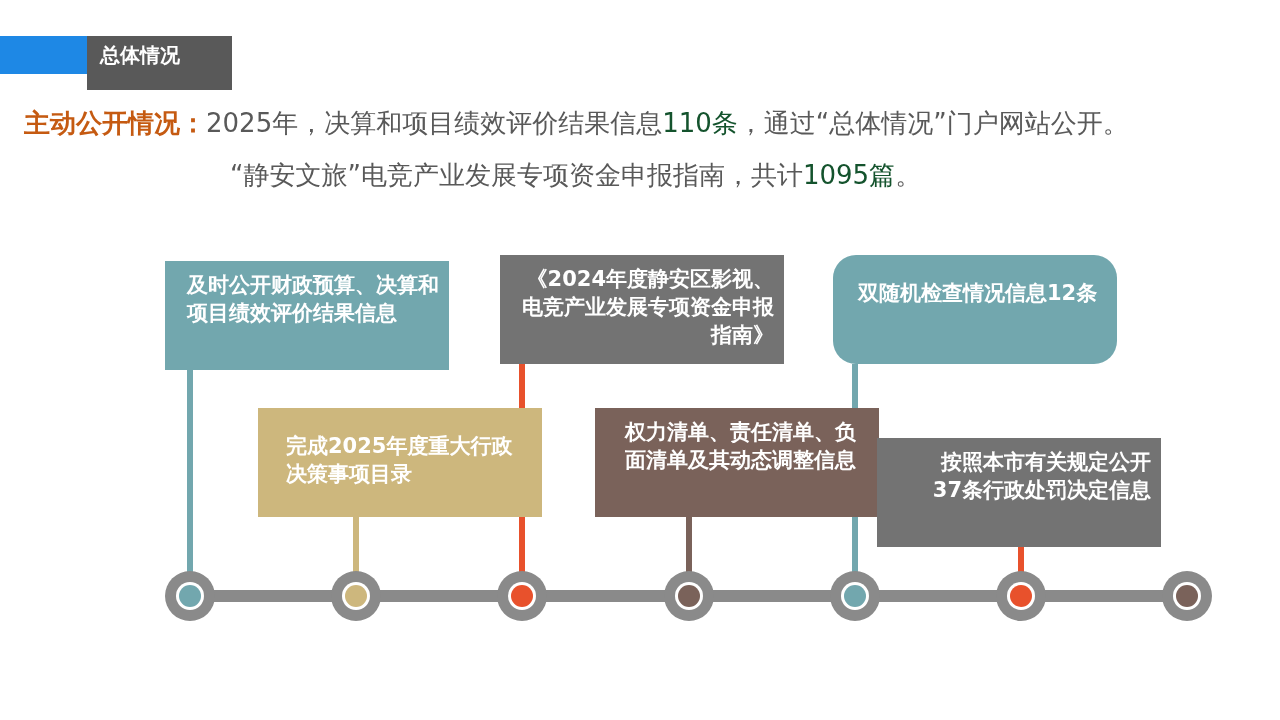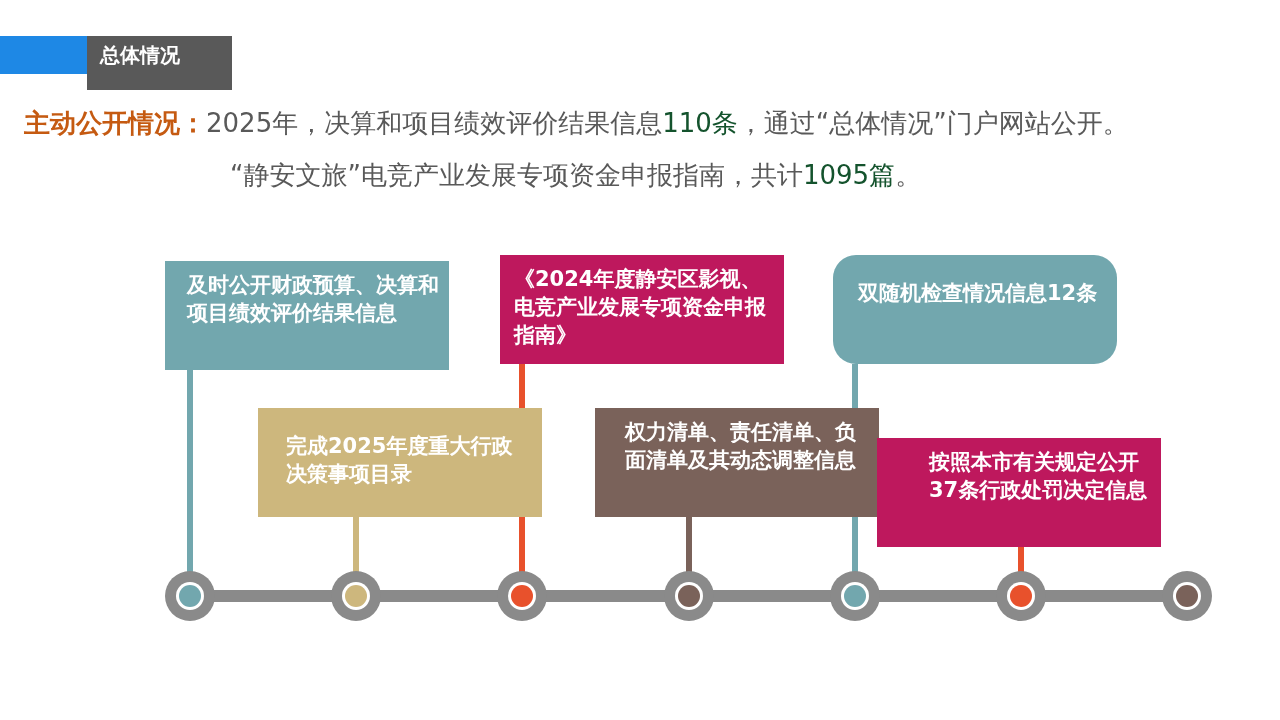--- a/index.html
+++ b/index.html
@@ -14,21 +14,21 @@
     .intro { position: absolute; left: 0; width: 1280px; font-size: 26px; color: #595959; white-space: nowrap; }
     .intro .label { color: #c55a11; font-weight: bold; text-align: right; }
     .intro .hl { color: #14532d; }
     .line1 { top: 106px; left: 24px; }
     .line2 { top: 158px; left: 230px; }
 
     .box { position: absolute; width: 284px; height: 109px; color: #fff; font-weight: bold;
       font-size: 21px; line-height: 28px; box-sizing: border-box; padding: 10px 10px 0 22px; }
     .box-teal { background: #72a7ae; }
     .box-tan { background: #cdb77d; margin-left: 44px; }
-    .box-orange { background: #be185d; }
+    .box-orange { background: #737373; text-align: right; }
     .box-brown { background: #7a625a; }
 
     .stem { position: absolute; width: 6px; }
     .track { position: absolute; left: 190px; top: 590px; width: 997px; height: 12px; background: #8a8a8a; }
     .node { position: absolute; width: 50px; height: 50px; border-radius: 50%; background: #8a8a8a; }
     .node .gap { position: absolute; left: 11px; top: 11px; width: 28px; height: 28px; border-radius: 50%; background: #fff; }
     .node .dot { position: absolute; left: 14px; top: 14px; width: 22px; height: 22px; border-radius: 50%; }
   </style>
 </head>
 <body>

